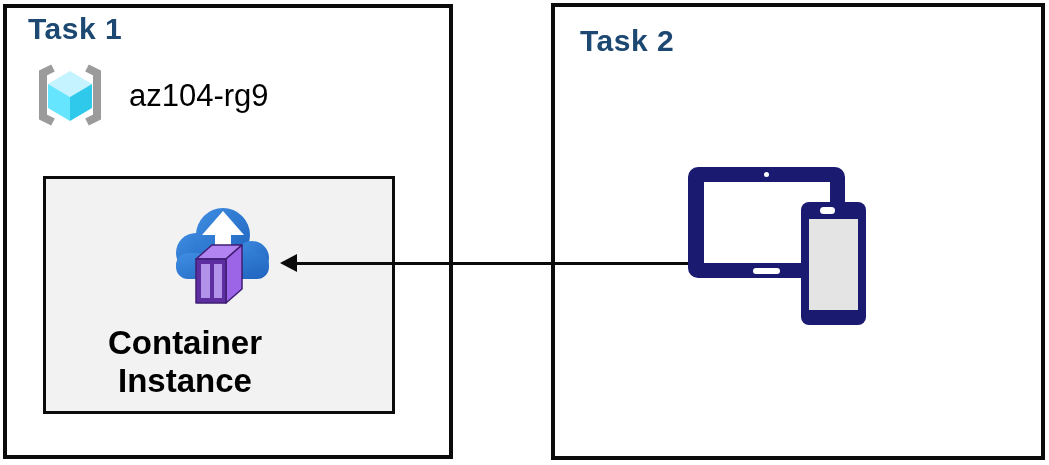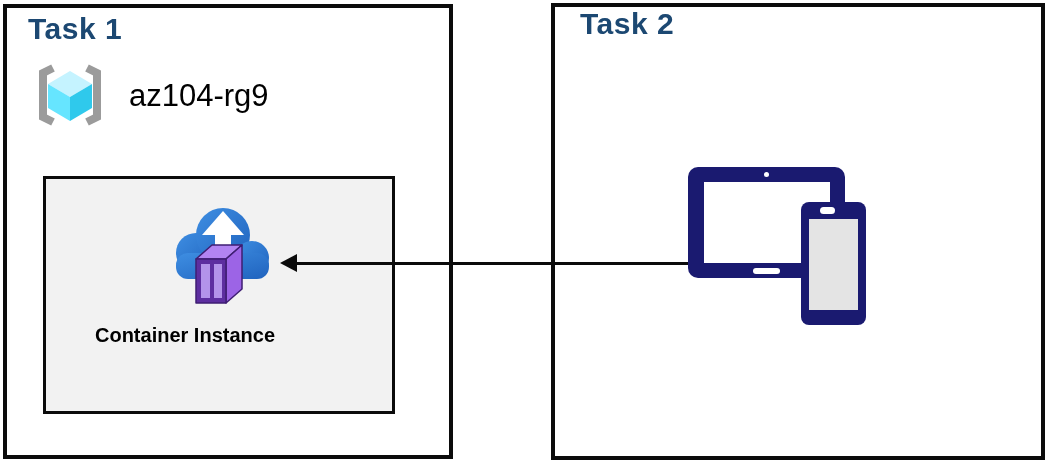--- a/index.html
+++ b/index.html
@@ -18,37 +18,37 @@
   }
   .task1-box{left:3px;top:4px;width:450px;height:455px;}
   .task2-box{left:551px;top:3px;width:494px;height:457px;}
   .task-title{
     position:absolute;
     font-size:30px;font-weight:bold;
     color:var(--title_blue,#1c4872);
     letter-spacing:0.5px;
   }
   .task1-title{left:28px;top:12px;}
-  .task2-title{left:580px;top:7px;}
+  .task2-title{left:580px;top:24px;}
   .rg-icon{position:absolute;left:30px;top:60px;width:80px;height:70px;}
   .rg-name{
     position:absolute;left:129px;top:78px;
     font-size:31px;font-weight:normal;color:var(--label_black,#000);
   }
   .ci-panel{
     position:absolute;left:43px;top:176px;width:352px;height:238px;
     background:var(--panel_gray,#f2f2f2);
     border:3px solid var(--border_black,#0b0b0b);
     box-sizing:border-box;
   }
   .ci-icon{position:absolute;left:168px;top:197px;width:110px;height:115px;}
   .ci-label{
     position:absolute;left:43px;top:324px;width:284px;
     text-align:center;
-    font-size:20px;font-weight:bold;color:var(--label_black,#000);
+    font-size:33px;font-weight:bold;color:var(--label_black,#000);
   }
   
   .tablet{
     position:absolute;left:688px;top:167px;width:157px;height:111px;
     background:var(--device_navy,#1a1a70);border-radius:10px;
   }
   .tablet-screen{
     position:absolute;left:704px;top:182px;width:126px;height:81px;
     background:#ffffff;
   }

